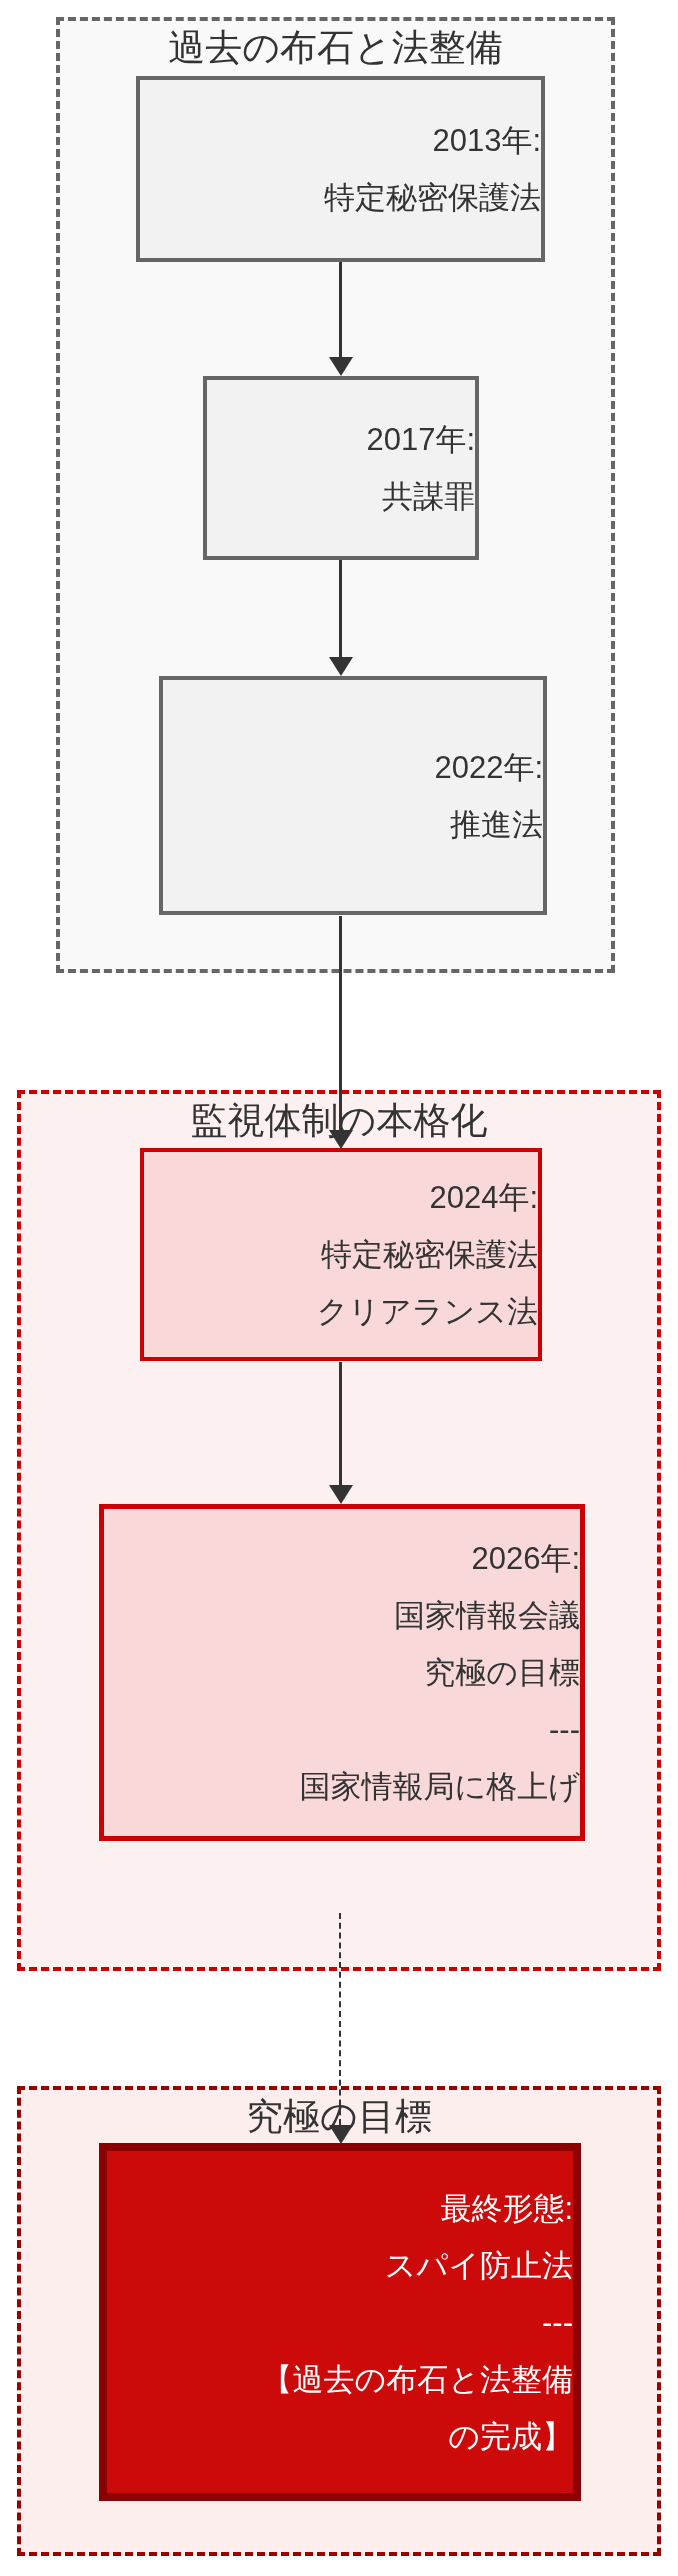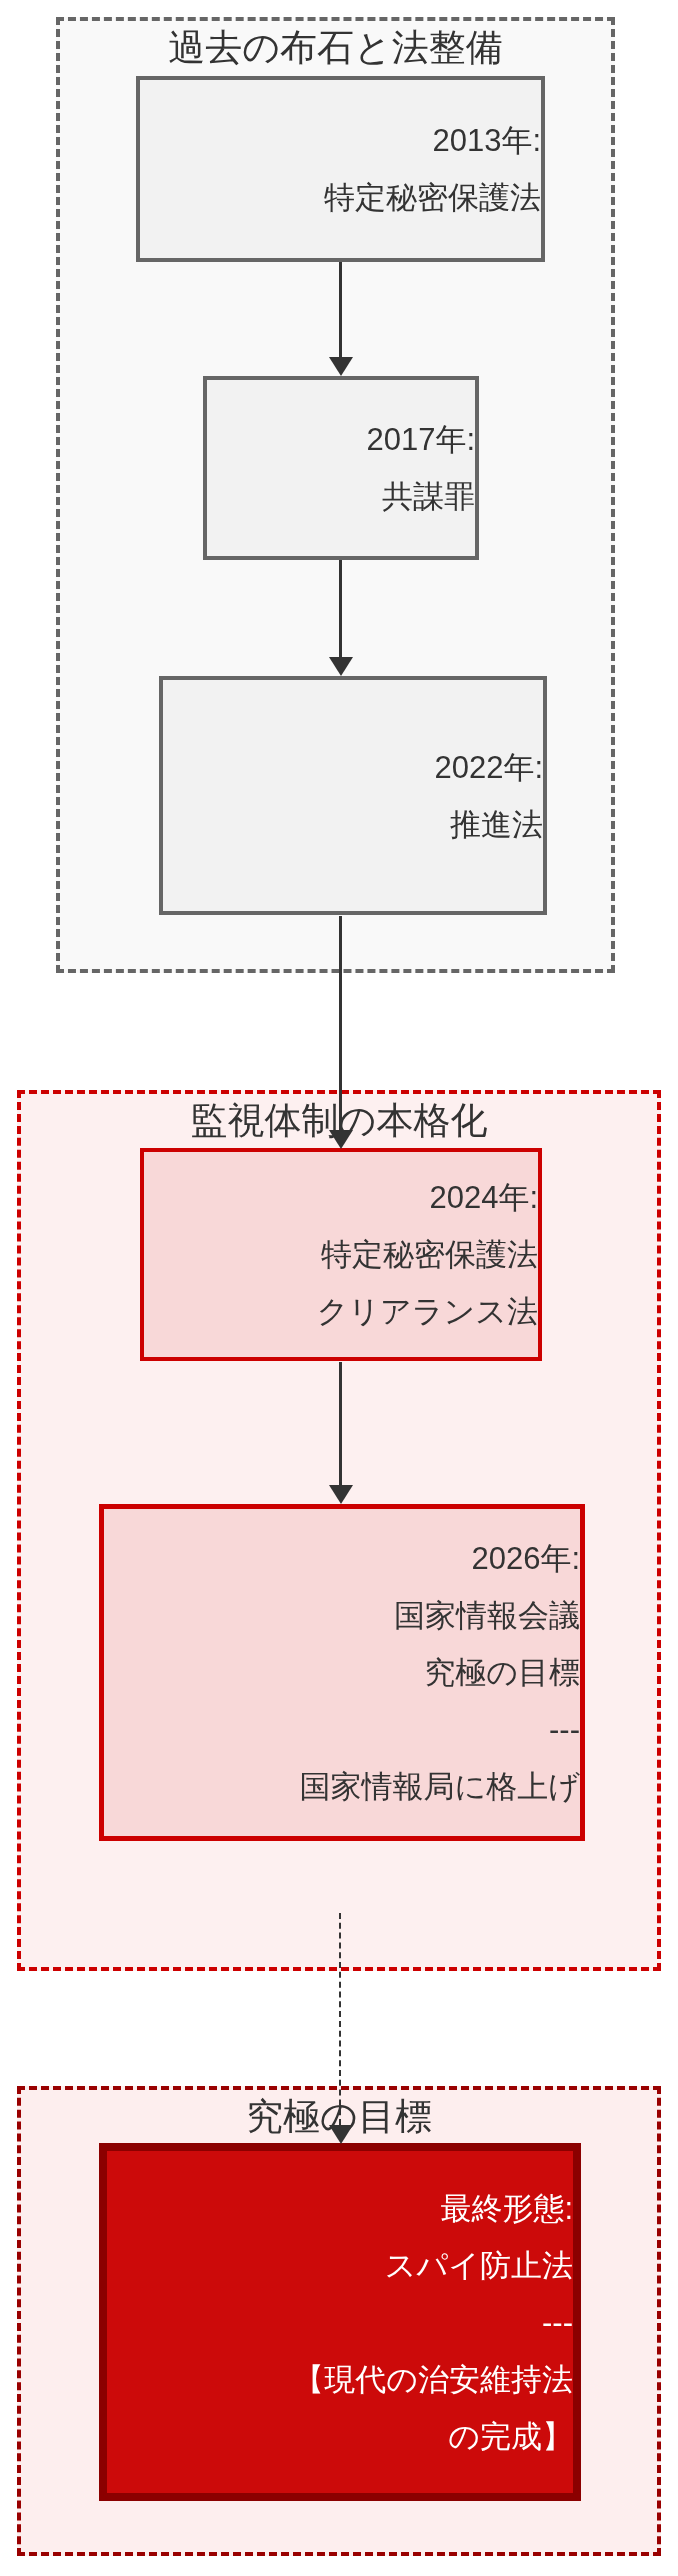--- a/index.html
+++ b/index.html
@@ -135,21 +135,21 @@
     <div class="line">国家情報会議</div>
     <div class="line">究極の目標</div>
     <div class="line">---</div>
     <div class="line">国家情報局に格上げ</div>
   </div>
 
   <div class="node nfinal">
     <div class="line">最終形態:</div>
     <div class="line">スパイ防止法</div>
     <div class="line">---</div>
-    <div class="line">【現代の治安維持法</div>
+    <div class="line">【過去の布石と法整備</div>
     <div class="line">の完成】</div>
   </div>
 
   <div class="edge solid e1">
     <div class="shaft"></div>
     <div class="head"></div>
   </div>
   <div class="edge solid e2">
     <div class="shaft"></div>
     <div class="head"></div>

